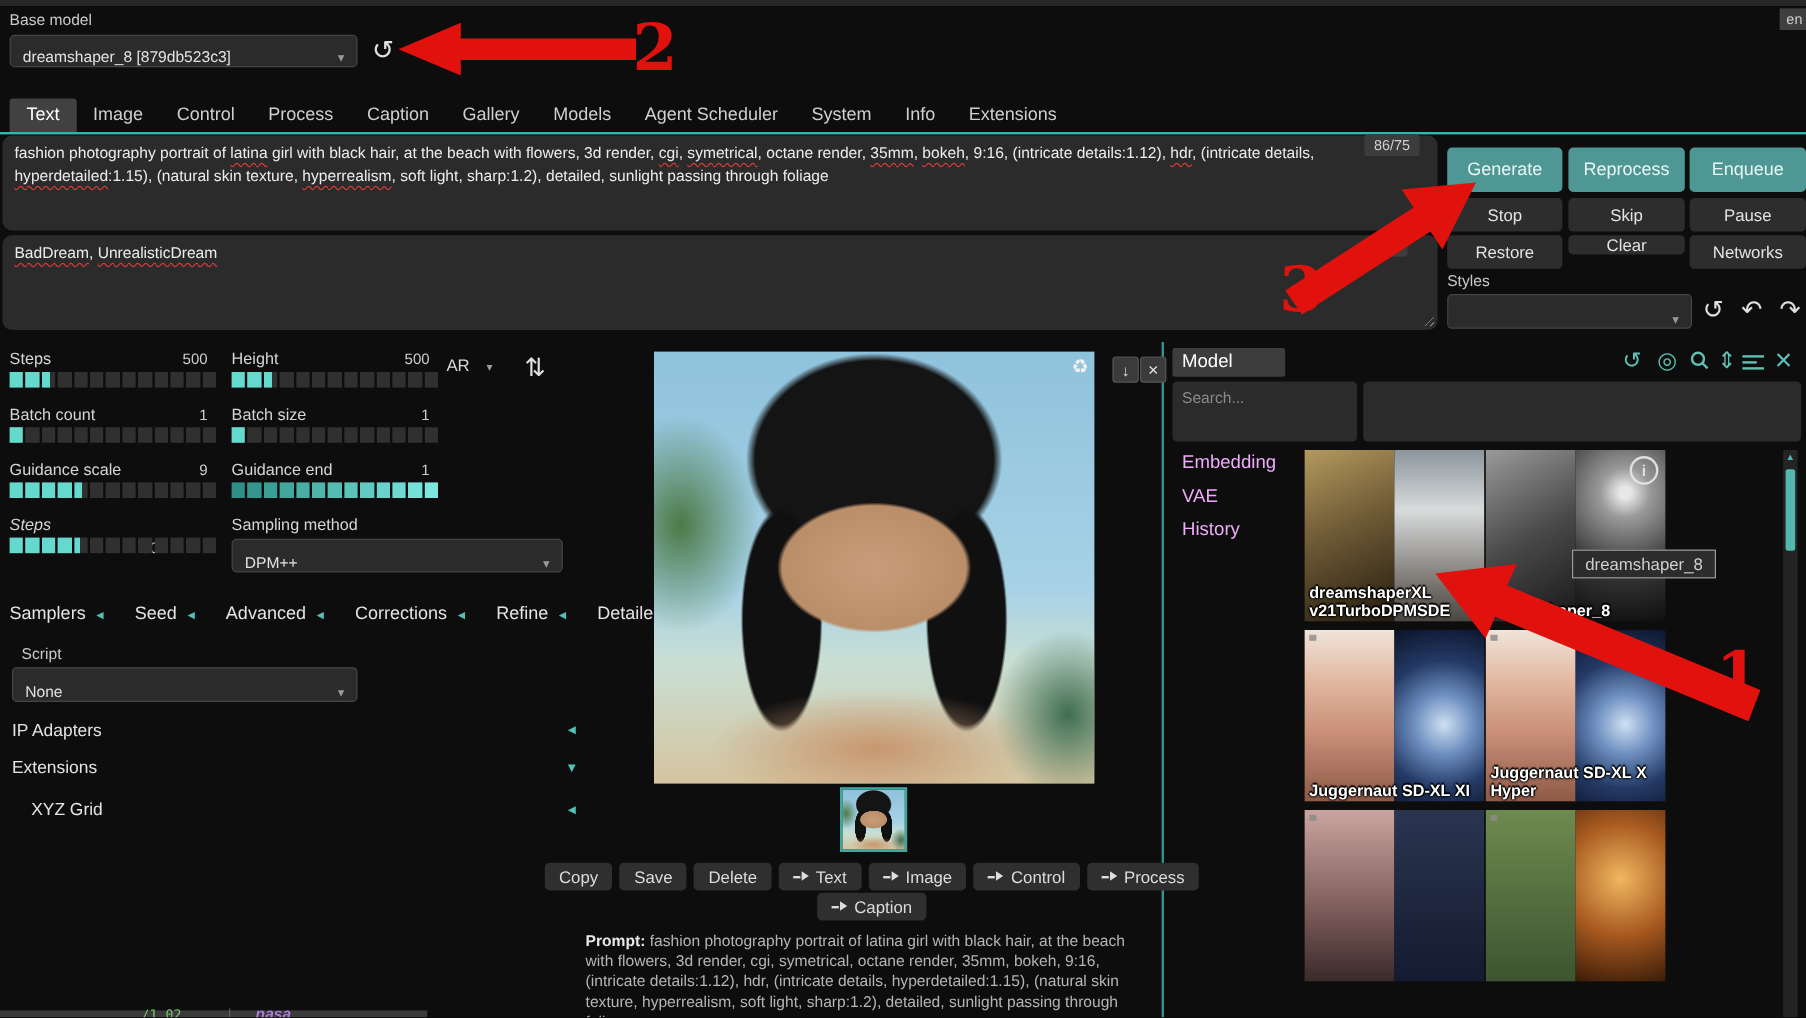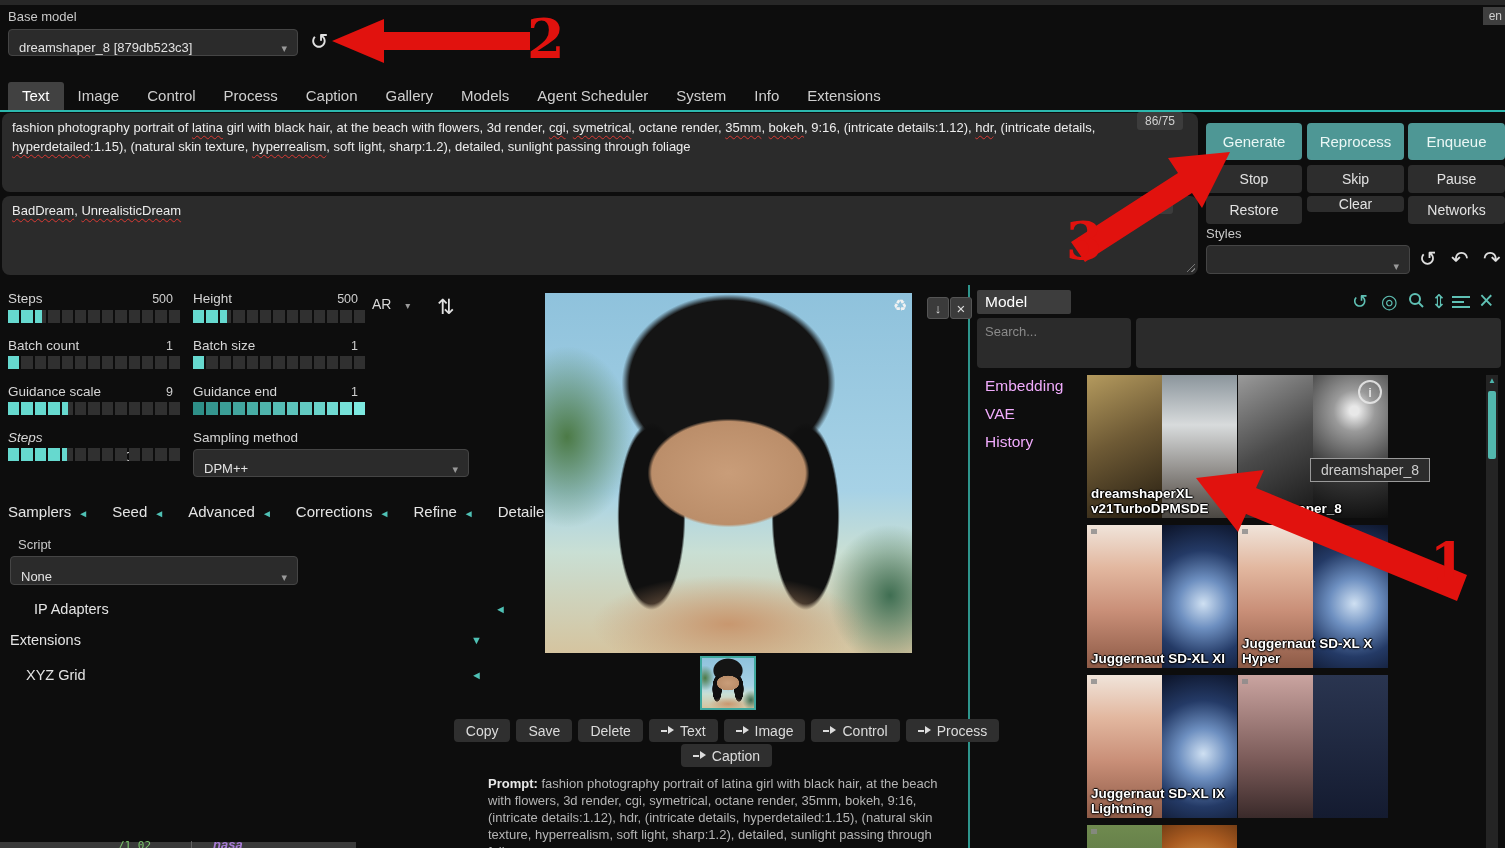--- a/index.html
+++ b/index.html
@@ -297,21 +297,21 @@
       <div class="acc-item">Corrections<span class="tri">◄</span></div>
       <div class="acc-item">Refine<span class="tri">◄</span></div>
       <div class="acc-item">Detailer<span class="tri">◄</span></div>
     </div>
   <div class="abs lbl" style="left:18px;top:537px;">Script</div>
   <div class="abs select" style="left:10px;top:556px;width:288px;height:29px;">
     <span>None</span>
     <span class="caret">▾</span>
   </div>
   <div id="panel-list">
-      <div class="abs panel-lbl" style="left: 10px; top: 601px; position: absolute; margin-left: 24px;">IP Adapters<span class="tri" style="position: absolute; left: 454px; top: 2px; color: rgb(79, 193, 181); font-size: 11px;">◄</span></div>
+      <div class="abs panel-lbl" style="left: 10px; top: 601px; position: absolute;">IP Adapters<span class="tri" style="position: absolute; left: 454px; top: 2px; color: rgb(79, 193, 181); font-size: 11px;">◄</span></div>
       <div class="abs panel-lbl" style="left: 10px; top: 632px; position: absolute;">Extensions<span class="tri" style="position: absolute; left: 454px; top: 2px; color: rgb(79, 193, 181); font-size: 11px;">▼</span></div>
       <div class="abs panel-lbl" style="left: 26px; top: 667px; position: absolute;">XYZ Grid<span class="tri" style="position: absolute; left: 438px; top: 2px; color: rgb(79, 193, 181); font-size: 11px;">◄</span></div>
     </div>
 
   <div class="abs divider" style="left:968px;top:285px;width:2px;height:563px;"></div>
   <div class="abs preview-bg" style="left:545px;top:293px;width:367px;height:360px;"></div>
   <span class="abs" style="left:893px;top:296px;font-size:16px;color:#f2f2f2;z-index:6;">♻</span>
   <div class="abs mini-btn" style="left:927px;top:297px;">↓</div>
   <div class="abs mini-btn" style="left:950px;top:297px;font-size:15px;">×</div>
   <div class="abs preview-bg" style="left:700px;top:656px;width:56px;height:54px;border:2px solid #3fa89e;box-sizing:border-box;"></div>
@@ -393,26 +393,20 @@
         <div class="h2"></div>
         <div class="chip"></div>
         <div class="mc-label">Juggernaut SD-XL XI</div>
       </div>
       <div class="model-card c4">
         <div class="h1"></div>
         <div class="h2"></div>
         <div class="chip"></div>
         <div class="mc-label">Juggernaut SD-XL X Hyper</div>
       </div>
-      <div class="model-card c4">
-        <div class="h1"></div>
-        <div class="h2"></div>
-        <div class="chip"></div>
-        <div class="mc-label">Juggernaut SD-XL IX Lightning</div>
-      </div>
       <div class="model-card c5">
         <div class="h1"></div>
         <div class="h2"></div>
         <div class="chip"></div>
       </div>
       <div class="model-card c6">
         <div class="h1"></div>
         <div class="h2"></div>
         <div class="chip"></div>
       </div>

